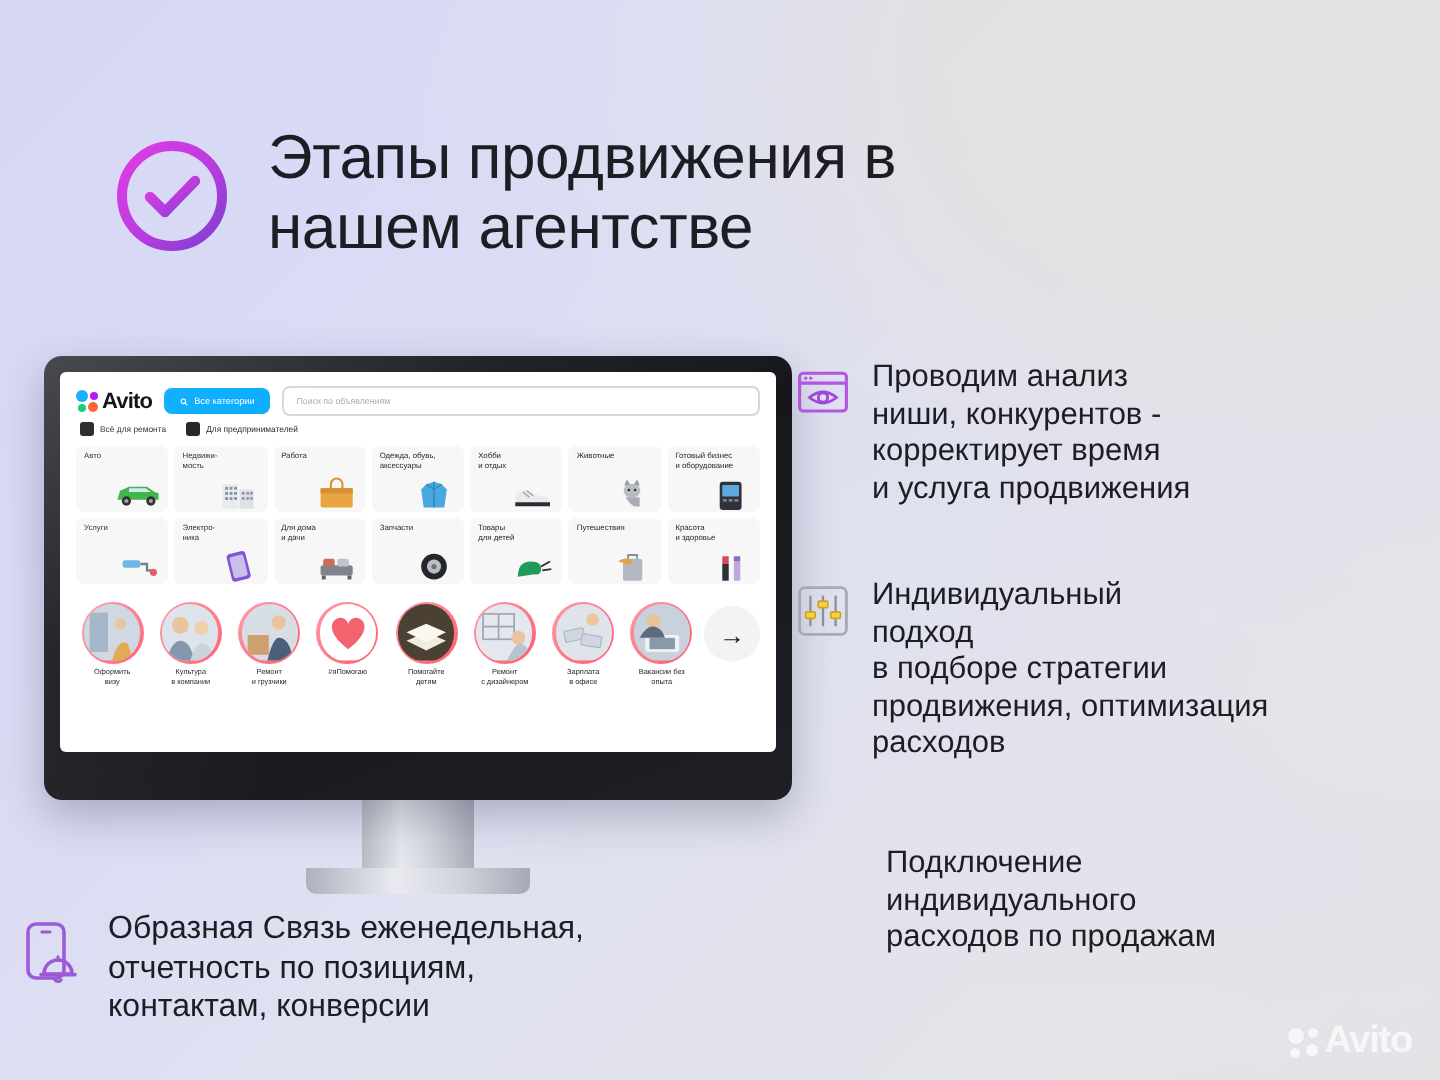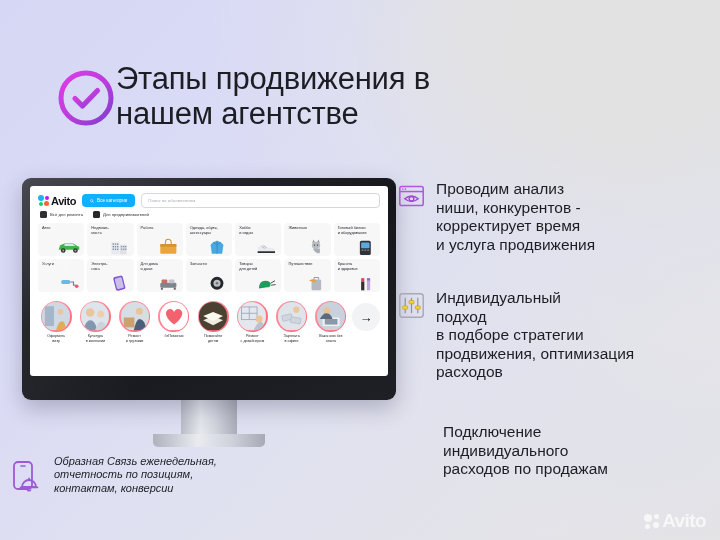--- a/index.html
+++ b/index.html
@@ -12,21 +12,21 @@
   #bg {
     position:absolute; inset:0;
     background:
       radial-gradient(ellipse 560px 420px at 86% 6%, rgba(226,226,226,1) 0%, rgba(226,226,226,0.92) 26%, rgba(224,225,238,0.5) 52%, rgba(215,216,244,0) 74%),
       radial-gradient(ellipse 520px 400px at 100% 50%, rgba(229,229,231,0.85) 0%, rgba(224,225,238,0.35) 45%, rgba(215,216,244,0) 72%),
       linear-gradient(135deg,#d6d7f4 0%, #dadbf5 28%, #e0e1f0 55%, #e3e3ea 78%, #e4e4e6 100%);
   }
   #root { position:absolute; inset:0; }
 
   
-  .hdr { position:absolute; left:56px; top:62px; display:flex; align-items:flex-start; }
+  .hdr { position:absolute; left:56px; top:62px; display:flex; align-items:flex-start; gap:18px; }
   .check-ico { width:60px; height:60px; flex:0 0 60px; margin-top:6px; }
   .title {
     font-size:31px; line-height:1.12; color:#1d1d24; font-weight:400;
     letter-spacing:-0.2px; max-width:320px; white-space:pre-line;
   }
 
   
   .monitor { position:absolute; left:22px; top:178px; width:374px; }
   .mon-bezel {
     background:linear-gradient(160deg,#32333a 0%,#16171b 42%,#1f2025 100%);
@@ -97,21 +97,21 @@
   .feat { position:absolute; display:flex; gap:11px; align-items:flex-start; }
   .feat-ico { width:27px; height:27px; flex:0 0 27px; margin-top:3px; }
   .feat-txt { font-size:15.5px; line-height:1.2; color:#1d1d24; white-space:pre-line; }
   #feat-1 { left:398px; top:180px; }
   #feat-2 { left:398px; top:289px; }
   #feat-3 { left:443px; top:423px; }
 
   
   #bottom-left { position:absolute; left:10px; top:455px; display:flex; gap:10px; align-items:flex-start; }
   #bottom-left .feat-ico { width:34px; height:34px; flex:0 0 34px; margin-top:4px; }
-  #bottom-left .feat-txt { font-size:11px; line-height:1.22;font-style:italic; }
+  #bottom-left .feat-txt { font-size:16px; line-height:1.22; }
 
   
   #watermark {
     position:absolute; right:14px; bottom:8px; display:flex; align-items:center; gap:3px;
     opacity:.72;
   }
   .wm-dots { width:15px; height:15px; position:relative; flex:0 0 15px; }
   .wm-dots i { position:absolute; border-radius:50%; background:#fff; display:block; }
   .w1 { width:8px; height:8px; left:0; top:0.5px; }
   .w2 { width:5px; height:5px; right:0; top:0; }

